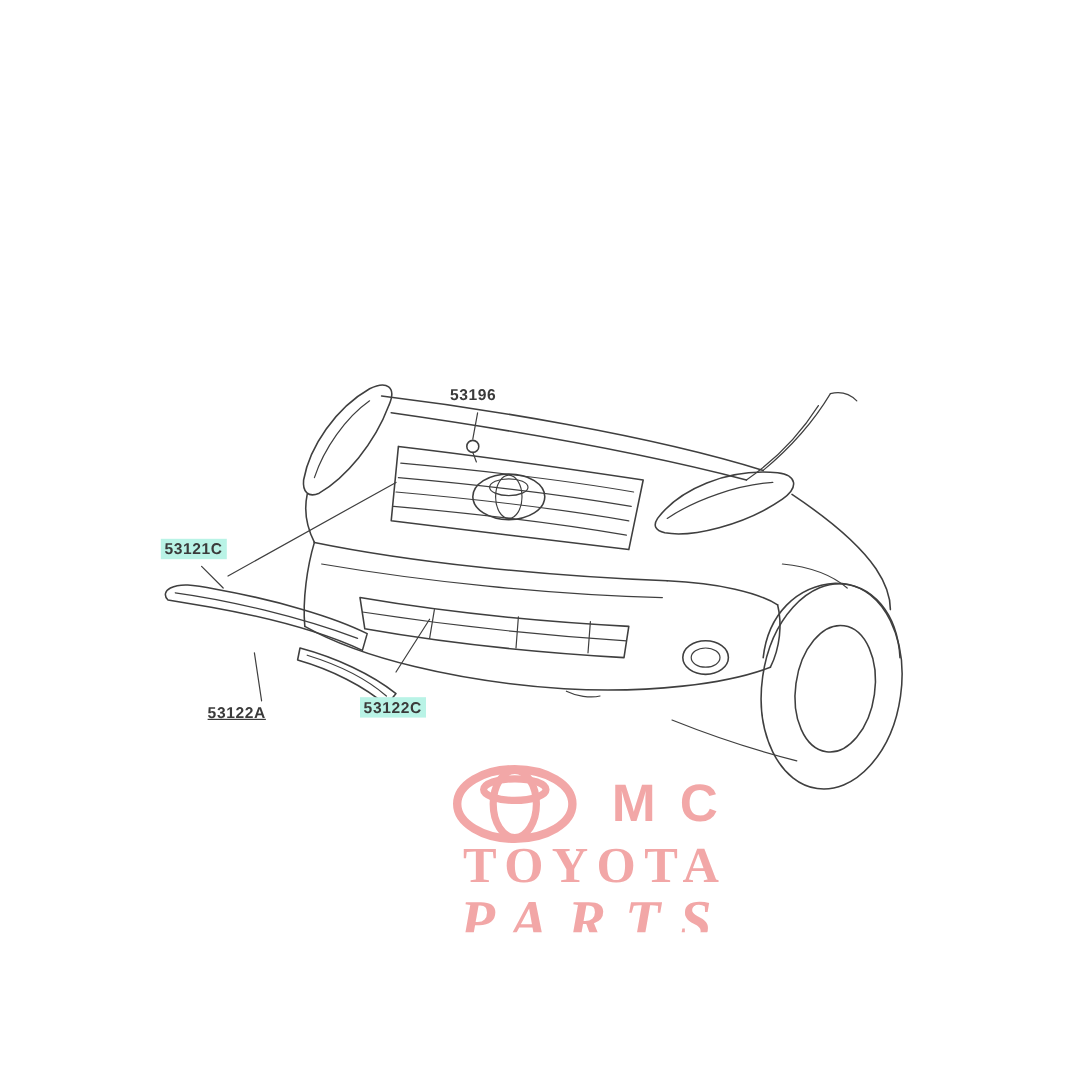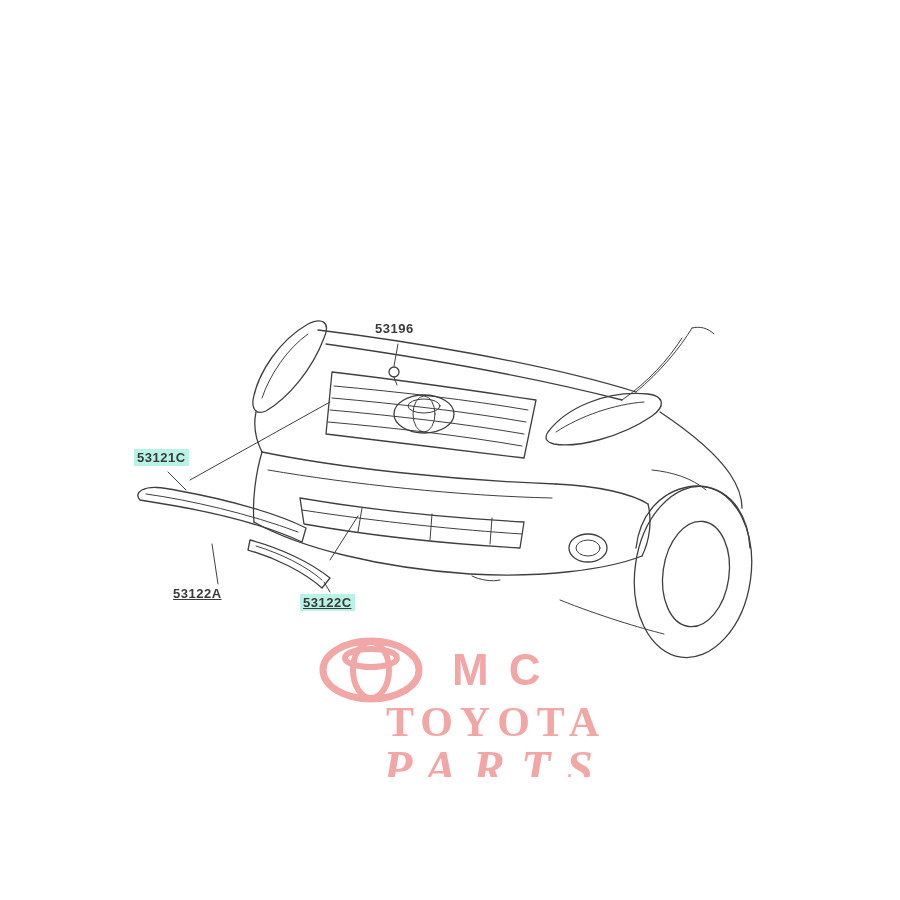--- a/index.html
+++ b/index.html
@@ -27,31 +27,31 @@
     font-weight:bold;
     letter-spacing:0.5px;
     color:#3a3a3a;
     white-space:nowrap;
     padding:1px 3px;
   }
   .part-label.hl{background:var(--highlight);}
   #lbl-53196 {left:372px;top:320px;}
   #lbl-53121C{left:134px;top:449px;}
   #lbl-53122A{left:170px;top:585px;text-decoration:underline;}
-  #lbl-53122C{left:300px;top:594px;text-decoration:underline;}
+  #lbl-53122C{left:300px;top:581px;}
   .watermark{
     position:absolute;
     left:316px;top:634px;
     width:360px;
     color:var(--watermark);
     opacity:0.8;
     text-align:center;
     pointer-events:none;
   }
-  .wm-row1{display:flex;align-items:center;justify-content:flex-start;gap:26px;}
+  .wm-row1{display:flex;align-items:center;justify-content:center;gap:26px;}
   .wm-mc{
     font-size:44px;font-weight:bold;letter-spacing:20px;
     font-family:"Liberation Sans",sans-serif;
   }
   .wm-toyota{
     font-size:42px;font-weight:bold;letter-spacing:7px;
     margin-top:-8px;
     font-family:Liberation Serif, serif;
   }
   .wm-parts{

